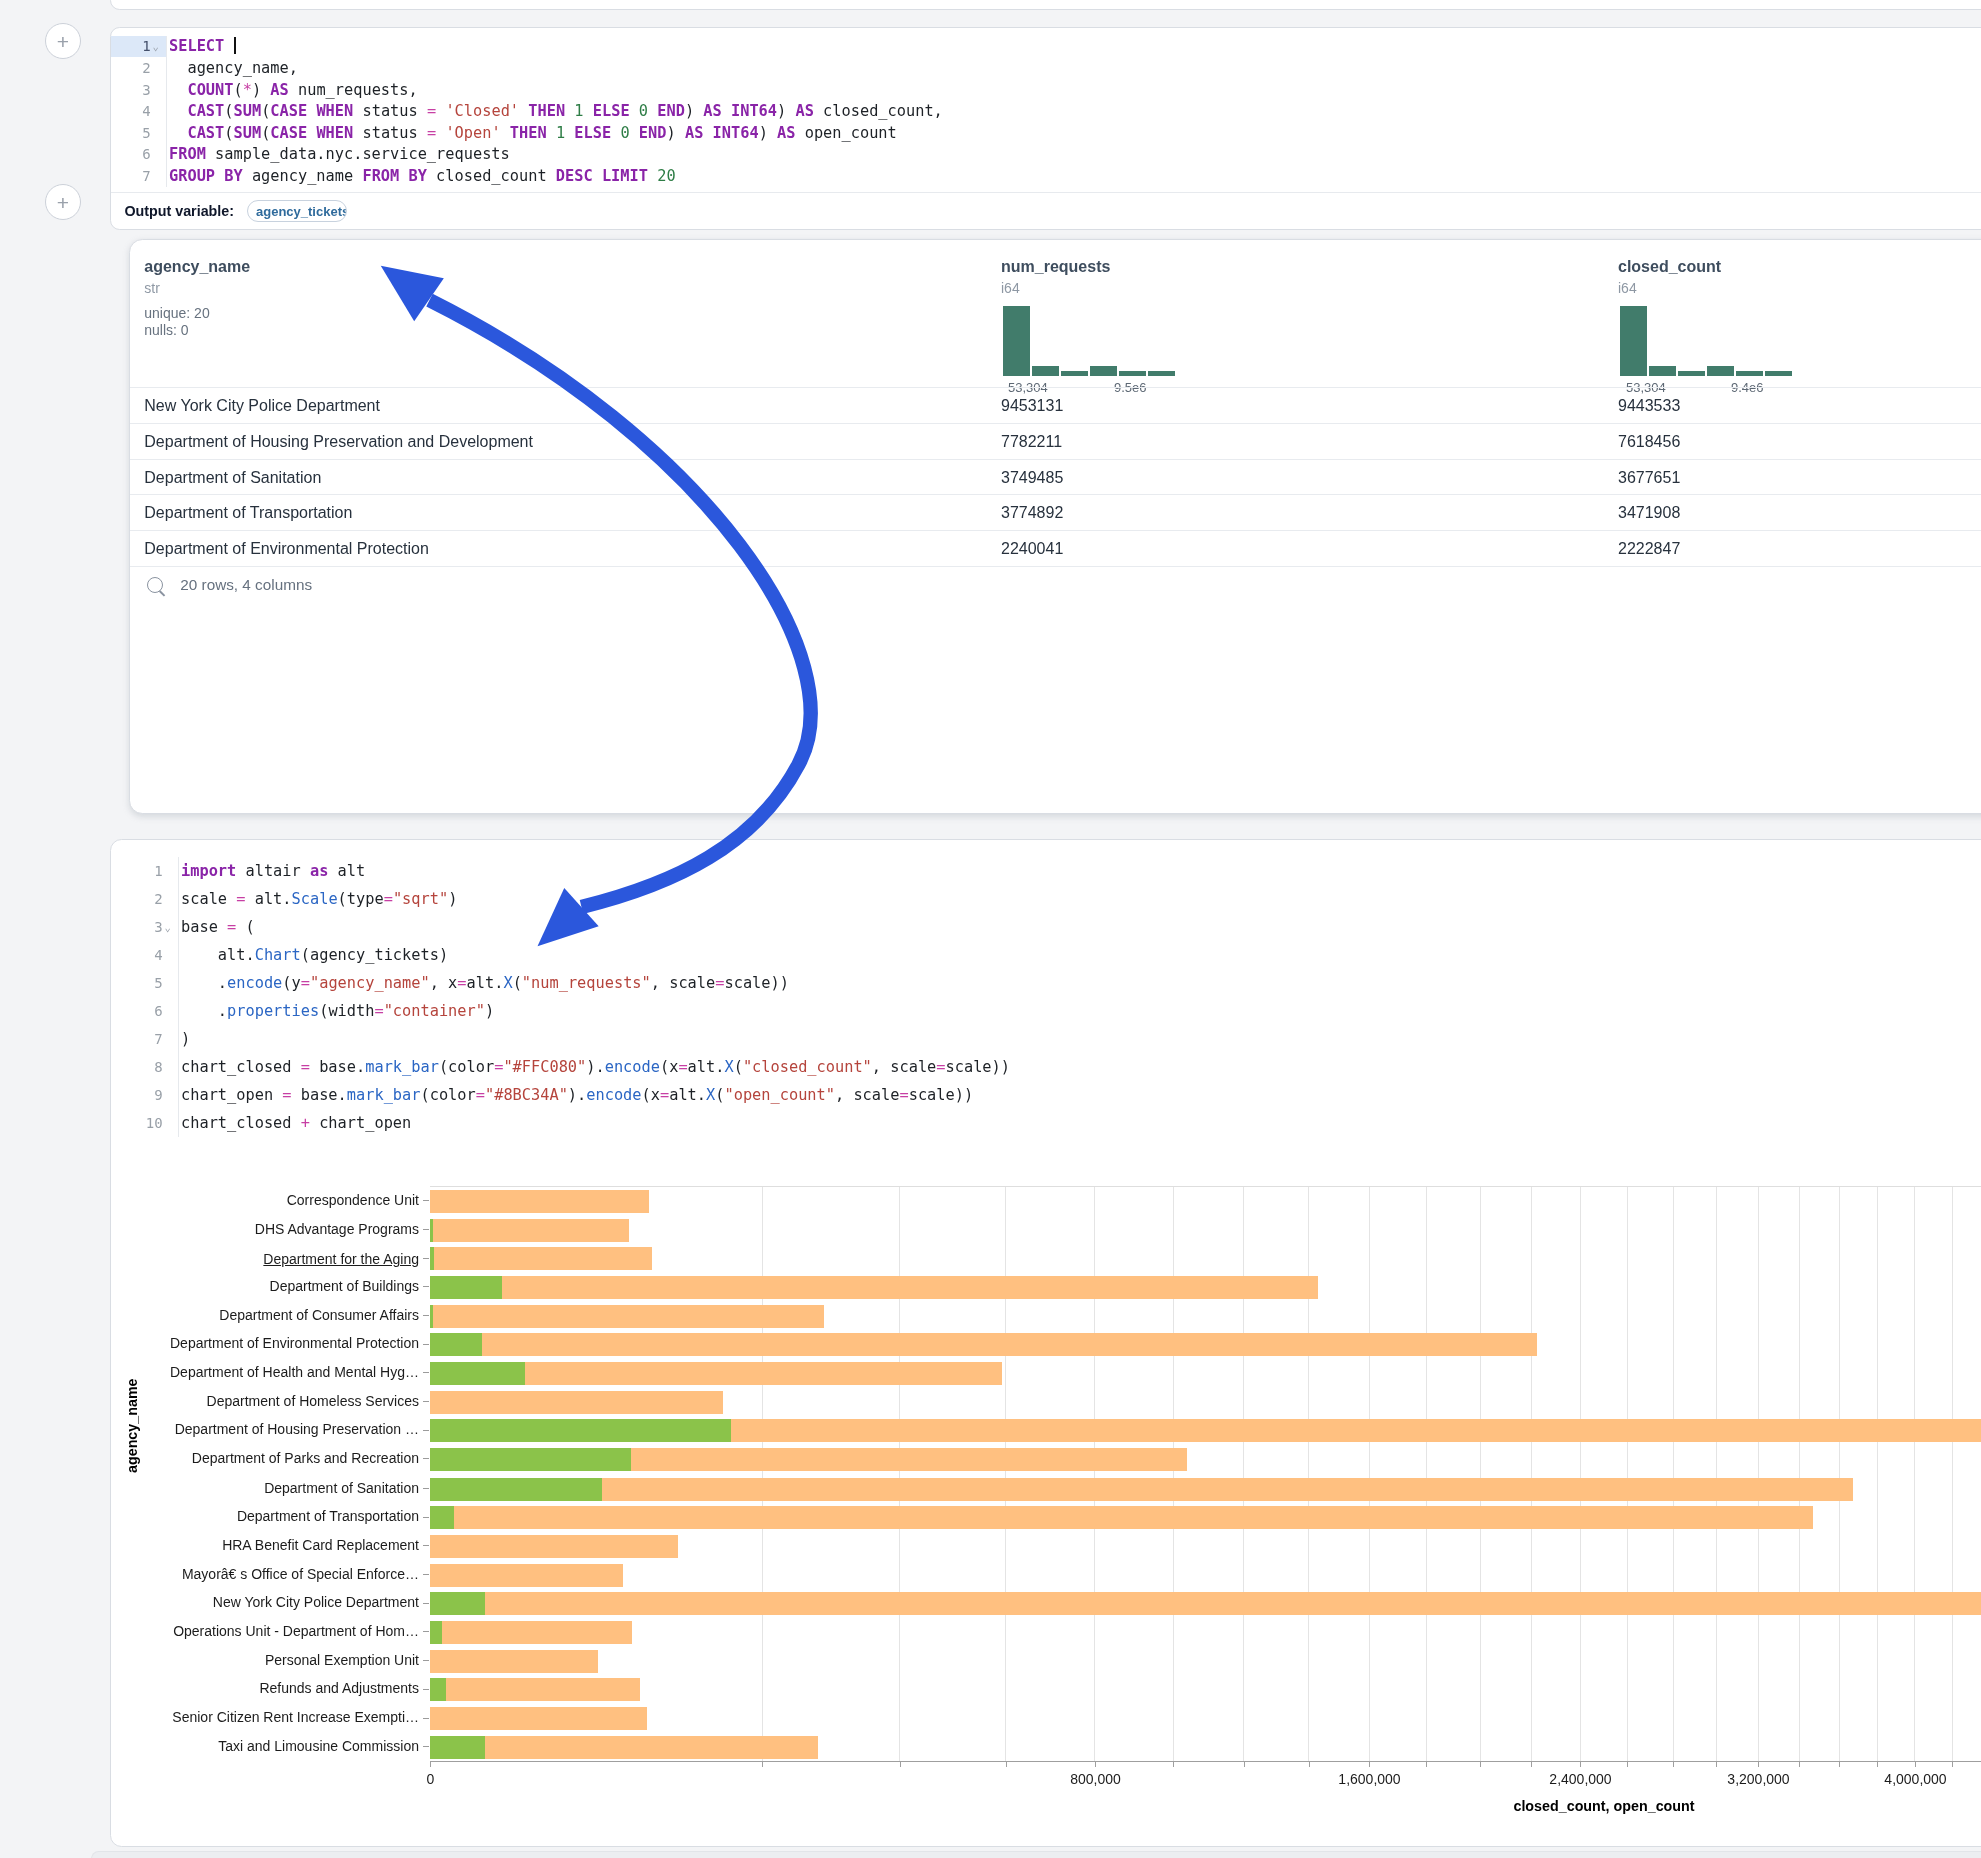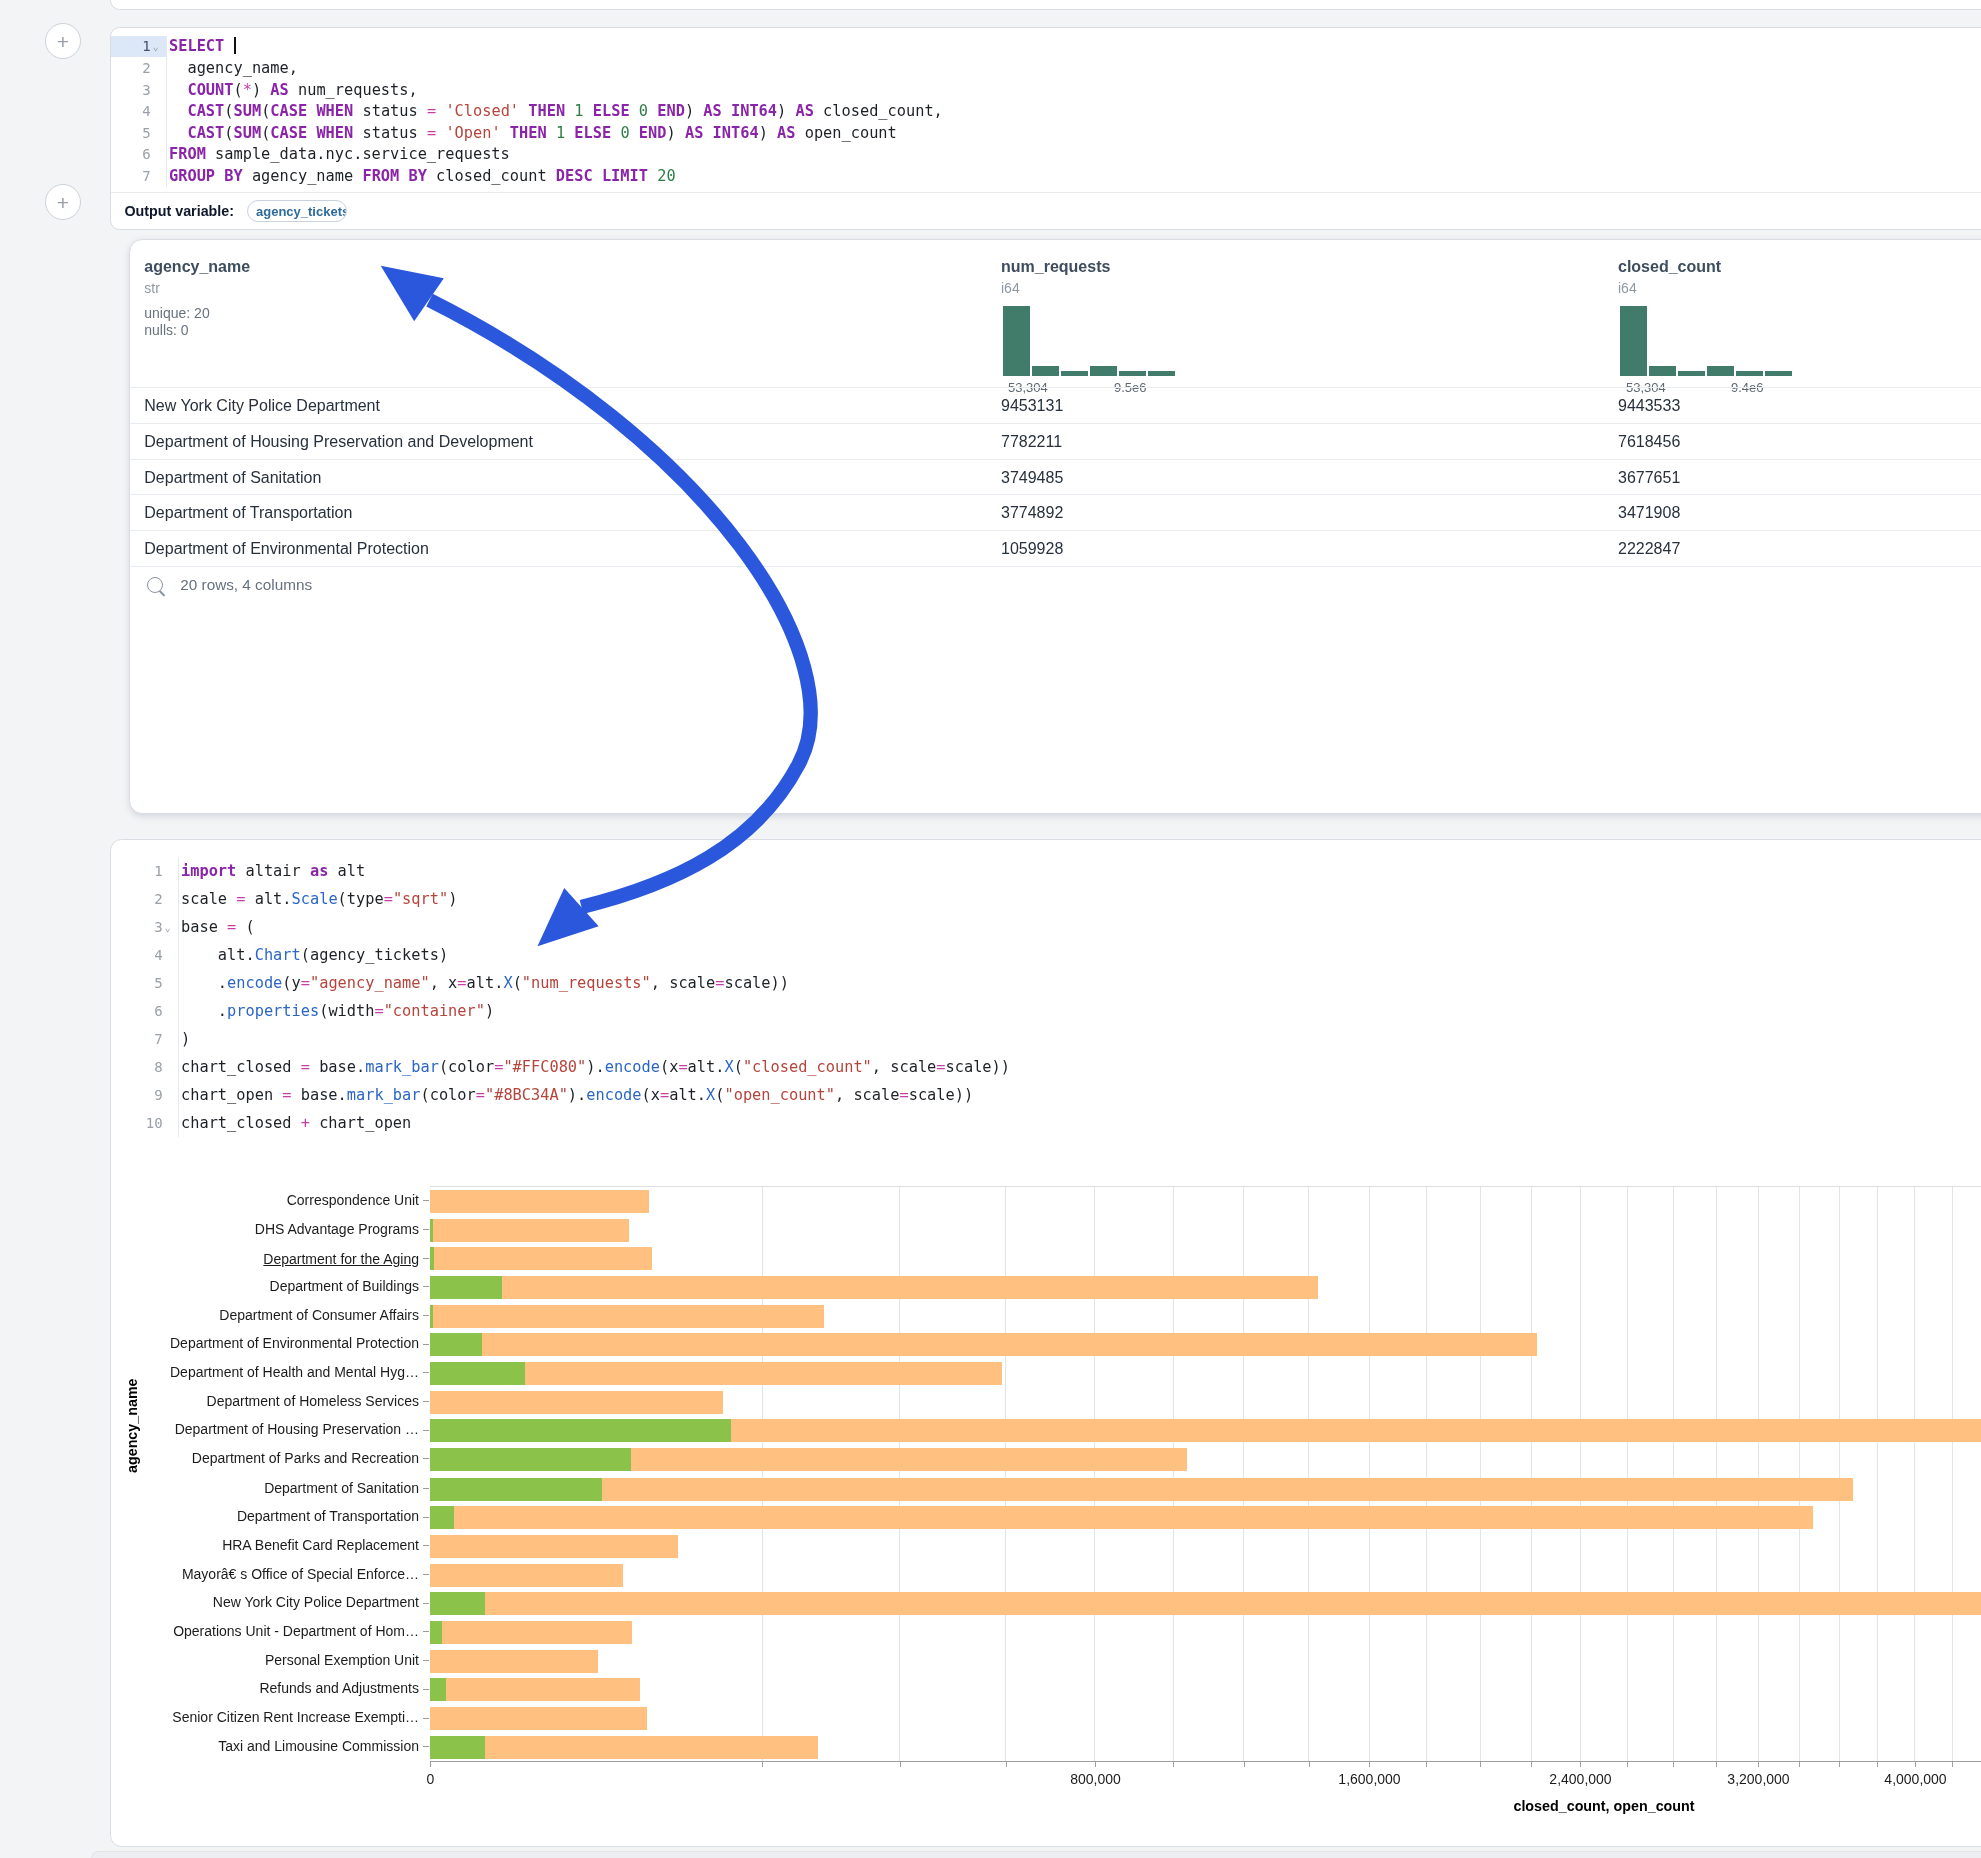--- a/index.html
+++ b/index.html
@@ -156,21 +156,21 @@
         <div class="tcell" style="left: 871px;">3749485</div>
         <div class="tcell" style="left: 1488px;">3677651</div>
       </div>
       <div class="trow" style="top: 254px;">
         <div class="tcell" style="left: 14.3px;">Department of Transportation</div>
         <div class="tcell" style="left: 871px;">3774892</div>
         <div class="tcell" style="left: 1488px;">3471908</div>
       </div>
       <div class="trow" style="top: 290px;">
         <div class="tcell" style="left: 14.3px;">Department of Environmental Protection</div>
-        <div class="tcell" style="left: 871px;">1059928</div>
+        <div class="tcell" style="left: 871px;">2240041</div>
         <div class="tcell" style="left: 1488px; text-align: right;">2222847</div>
       </div>
       <div class="trow" style="top: 326px; height: 0px;"></div>
     </div>
   <div id="table-footer">
     <div id="search-icon"></div>
     <span id="table-footer-text">20 rows, 4 columns</span>
   </div>
 </div>
 

